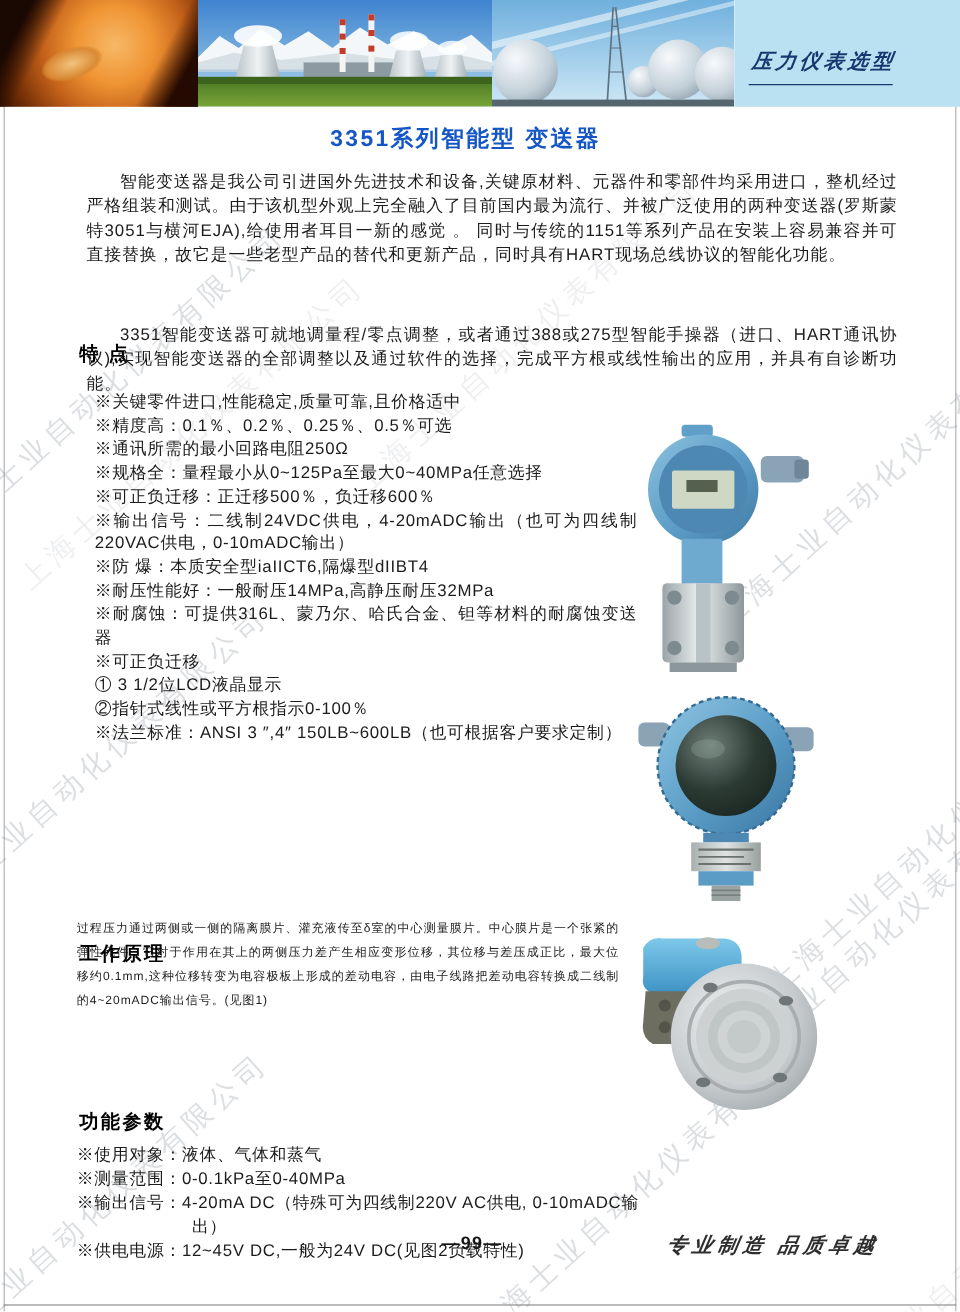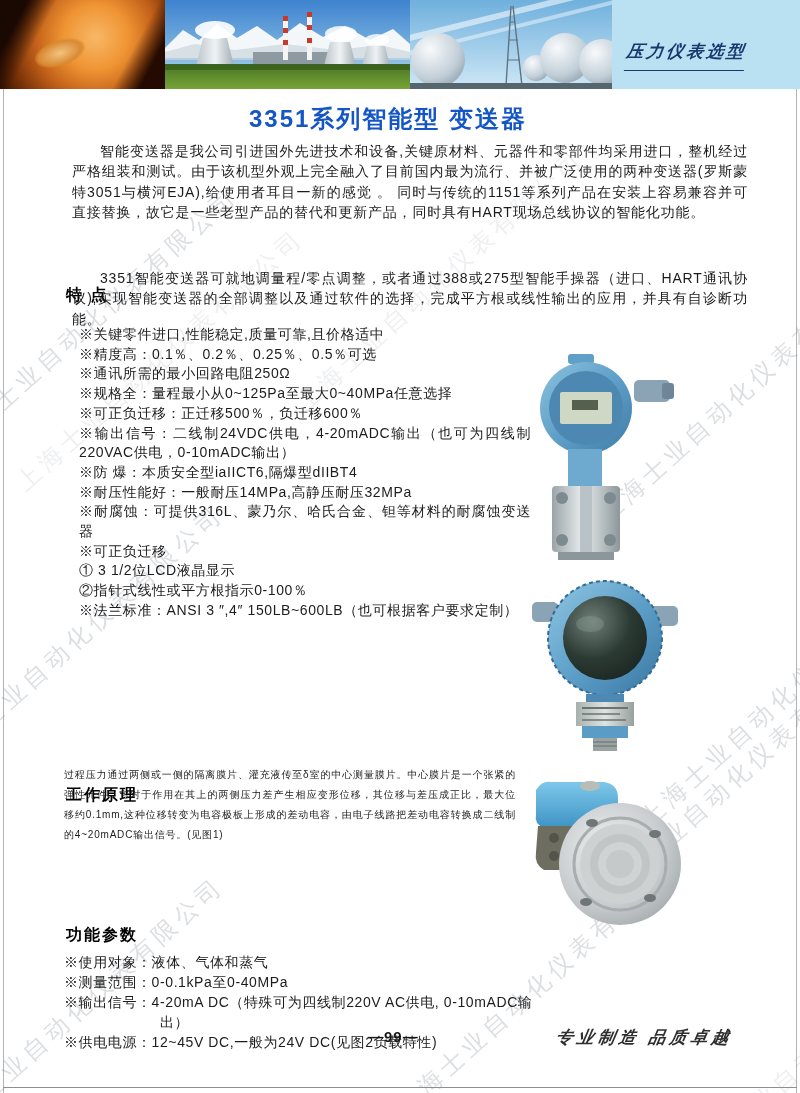--- a/index.html
+++ b/index.html
@@ -27,21 +27,21 @@
     transform:rotate(-18deg);border-radius:50%;}
   .photo-bluepanel{flex:1;background:#b9e1f1;position:relative;}
   .tagline{
     position:absolute;left:14px;top:40px;font-size:17px;font-weight:bold;
     color:#17386f;font-style:italic;letter-spacing:3px;white-space:nowrap;
     border-bottom:1px solid #17386f;padding-bottom:7px;transform:skewX(-8deg);
   }
 
   
   .page-title{position:absolute;left:0;top:103px;width:776px;text-align:center;
-    color:#1456c5;font-size:24px;font-weight:bold;letter-spacing:2px;z-index:2;}
+    color:#1456c5;font-size:19px;font-weight:bold;letter-spacing:2px;z-index:2;}
   .para{position:absolute;left:72px;right:52px;font-size:14px;line-height:20.4px;
     letter-spacing:0.8px;text-align:justify;text-indent:2em;z-index:2;}
   .intro{top:141px;}
   .lead{top:268px;}
   .sec-heading{position:absolute;left:66px;color:#000000;font-size:16px;font-weight:bold;
     letter-spacing:2px;z-index:2;margin-top:39px;}
   .h-features{top:246px;}
   .h-principle{top:746px;text-align:center;}
   .h-params{top:886px;}
   .feature-list{position:absolute;left:79px;top:325px;width:452px;z-index:2;}

